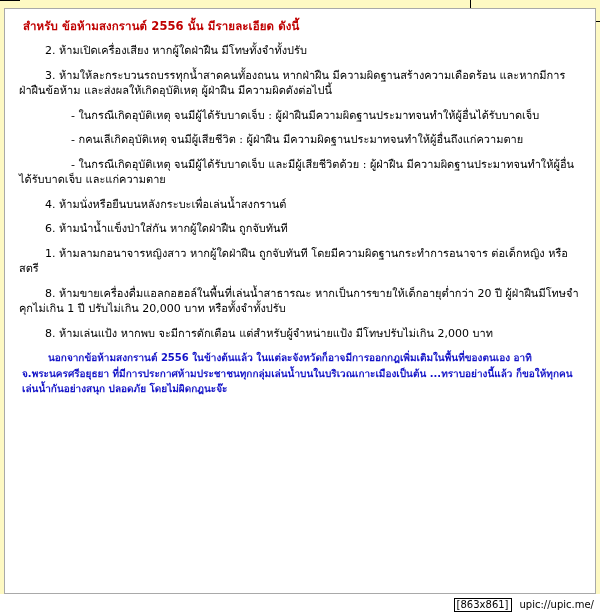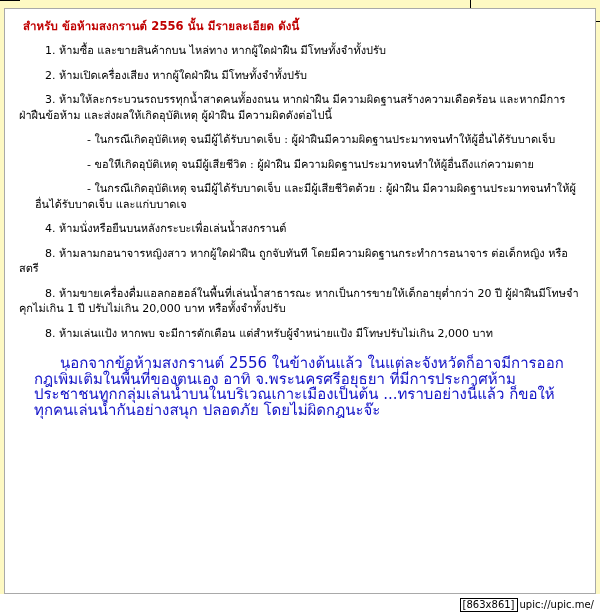--- a/index.html
+++ b/index.html
@@ -64,44 +64,45 @@
     font-size: 11px;
     line-height: 15.5px;
     margin: 0 0 9px 0;
     text-indent: 26px;
     text-align: left;
   }
   p.sub {
     color: #000000;
     font-size: 11px;
     line-height: 15.5px;
-    margin: 0 0 9px 16px;
+    margin: 0 0 9px 0;
     text-indent: 52px;
   }
   p.closing {
     color: #1414c8;
-    font-size: 15px;
+    font-size: 10px;
     line-height: 15.5px;
-    margin: 15px;
+    margin: 3px;
     text-indent: 26px;
+    font-weight: bold;
   }
   .footer {
     position: absolute;
     right: 6px;
     bottom: 4px;
     font-family: "DejaVu Sans", sans-serif;
     font-size: 10px;
     color: #000000;
     white-space: nowrap;
   }
   .footer .dim {
     display: inline-block;
     border: 1px solid #000;
     padding: 0 2px;
-    margin-right: 2px;
+    margin-right: 8px;
     line-height: 12px;
   }
   .scroll-gap {
     position: absolute;
     left: 0;
     bottom: 0;
     width: 600px;
     height: 22px;
     background: #ffffff;
   }
@@ -112,30 +113,30 @@
 <div id="page">
 
   <div class="top-rule-left"></div>
   <div class="top-rule-right"></div>
 
   <div class="doc-frame">
     <div class="doc-inner">
 
       <div class="heading">สำหรับ ข้อห้ามสงกรานต์ 2556 นั้น มีรายละเอียด ดังนี้</div>
 
-      <p class="item">1. ห้ามซื้อ และขายสินค้ากบน ไหล่ทาง หากผู้ใดฝ่าฝืน มีโทษทั้งจำทั้งปรับ</p>
       <p class="item">2. ห้ามเปิดเครื่องเสียง หากผู้ใดฝ่าฝืน มีโทษทั้งจำทั้งปรับ</p>
       <p class="item">3. ห้ามให้ละกระบวนรถบรรทุกน้ำสาดคนทั้องถนน หากฝ่าฝืน มีความผิดฐานสร้างความเดือดร้อน และหากมีการฝ่าฝืนข้อห้าม และส่งผลให้เกิดอุบัติเหตุ ผู้ฝ่าฝืน มีความผิดดังต่อไปนี้</p>
 
       <p class="sub">- ในกรณีเกิดอุบัติเหตุ จนมีผู้ได้รับบาดเจ็บ : ผู้ฝ่าฝืนมีความผิดฐานประมาทจนทำให้ผู้อื่นได้รับบาดเจ็บ</p>
-      <p class="sub">- ขอใหีเกิดอุบัติเหตุ จนมีผู้เสียชีวิต : ผู้ฝ่าฝืน มีความผิดฐานประมาทจนทำให้ผู้อื่นถึงแก่ความตาย</p>
-      <p class="sub">- ในกรณีเกิดอุบัติเหตุ จนมีผู้ได้รับบาดเจ็บ และมีผู้เสียชีวิตด้วย : ผู้ฝ่าฝืน มีความผิดฐานประมาทจนทำให้ผู้อื่นได้รับบาดเจ็บ และแก่บบาดเจ</p>
+      <p class="sub">- กคนเลีเกิดอุบัติเหตุ จนมีผู้เสียชีวิต : ผู้ฝ่าฝืน มีความผิดฐานประมาทจนทำให้ผู้อื่นถึงแก่ความตาย</p>
+      <p class="sub">- ในกรณีเกิดอุบัติเหตุ จนมีผู้ได้รับบาดเจ็บ และมีผู้เสียชีวิตด้วย : ผู้ฝ่าฝืน มีความผิดฐานประมาทจนทำให้ผู้อื่นได้รับบาดเจ็บ และแก่ความตาย</p>
 
       <p class="item">4. ห้ามนั่งหรือยืนบนหลังกระบะเพื่อเล่นน้ำสงกรานต์</p>
-      <p class="item">8. ห้ามลามกอนาจารหญิงสาว หากผู้ใดฝ่าฝืน ถูกจับทันที โดยมีความผิดฐานกระทำการอนาจาร ต่อเด็กหญิง หรือสตรี</p>
+      <p class="item">6. ห้ามนำน้ำแข็งป่าใส่กัน หากผู้ใดฝ่าฝืน ถูกจับทันที</p>
+      <p class="item">1. ห้ามลามกอนาจารหญิงสาว หากผู้ใดฝ่าฝืน ถูกจับทันที โดยมีความผิดฐานกระทำการอนาจาร ต่อเด็กหญิง หรือสตรี</p>
       <p class="item">8. ห้ามขายเครื่องดื่มแอลกอฮอล์ในพื้นที่เล่นน้ำสาธารณะ หากเป็นการขายให้เด็กอายุต่ำกว่า 20 ปี ผู้ฝ่าฝืนมีโทษจำคุกไม่เกิน 1 ปี ปรับไม่เกิน 20,000 บาท หรือทั้งจำทั้งปรับ</p>
       <p class="item">8. ห้ามเล่นแป้ง หากพบ จะมีการตักเตือน แต่สำหรับผู้จำหน่ายแป้ง มีโทษปรับไม่เกิน 2,000 บาท</p>
 
       <p class="closing">นอกจากข้อห้ามสงกรานต์ 2556 ในข้างต้นแล้ว ในแต่ละจังหวัดก็อาจมีการออกกฎเพิ่มเติมในพื้นที่ของตนเอง อาทิ จ.พระนครศรีอยุธยา ที่มีการประกาศห้ามประชาชนทุกกลุ่มเล่นน้ำบนในบริเวณเกาะเมืองเป็นต้น ...ทราบอย่างนี้แล้ว ก็ขอให้ทุกคนเล่นน้ำกันอย่างสนุก ปลอดภัย โดยไม่ผิดกฎนะจ๊ะ</p>
 
     </div>
   </div>
 
   <div class="scroll-gap"></div>
 

